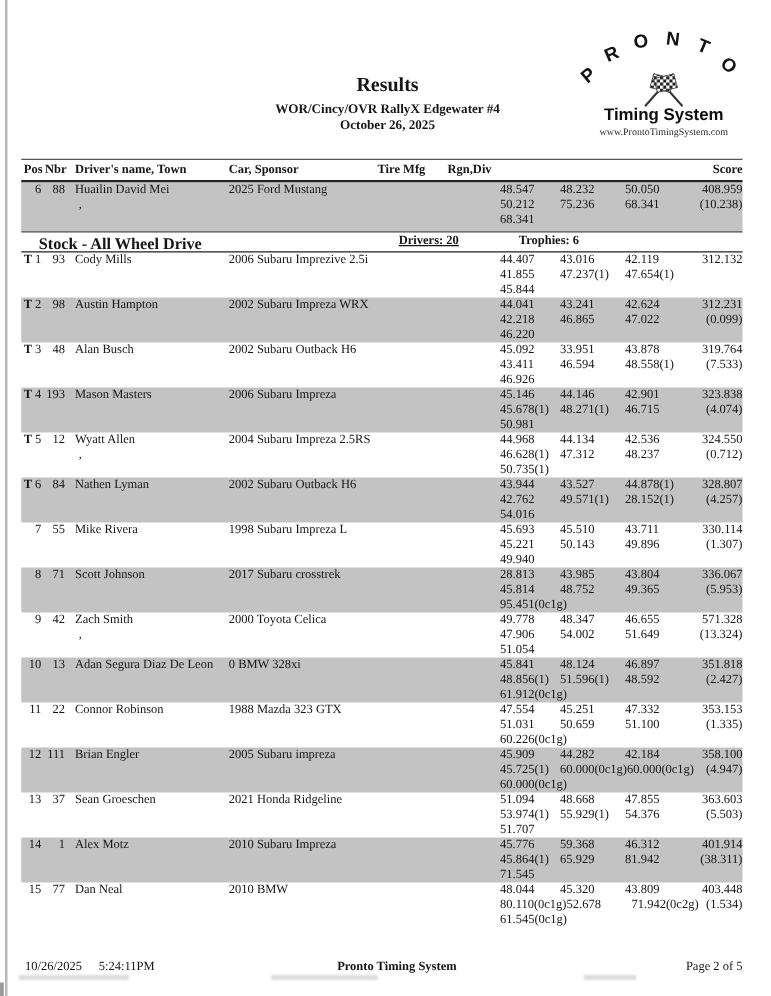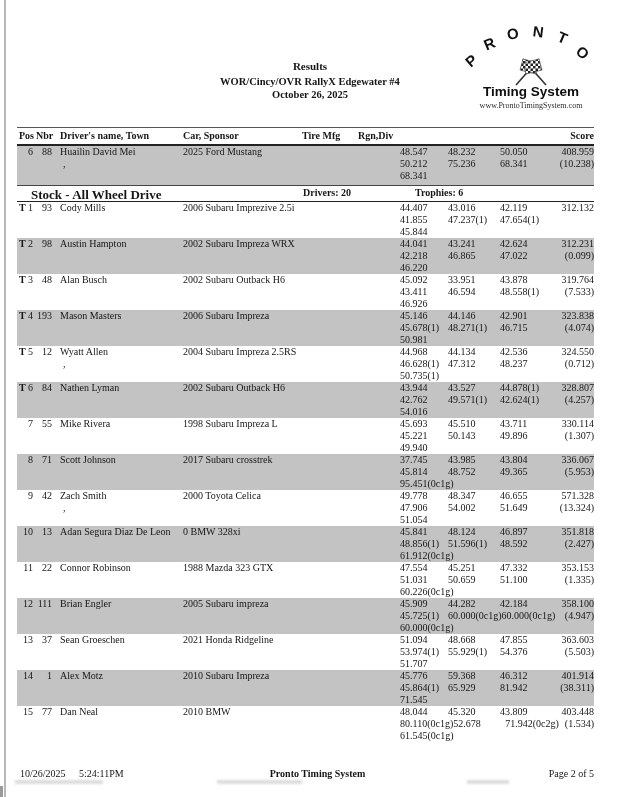--- a/index.html
+++ b/index.html
@@ -3,21 +3,21 @@
 <meta charset="utf-8">
 <style>
   html,body{margin:0;padding:0;background:#e8e8e8;}
   .page{position:relative;width:617px;height:797px;background:#ffffff;overflow:hidden;
         font-family:"Liberation Serif",serif;color:#161616;}
   .edge-line{position:absolute;left:4px;top:0;width:2px;height:797px;background:#b9b9b9;}
   .edge-corner{position:absolute;left:0;top:786px;width:3px;height:11px;background:#9b9b9b;}
 
   
   .title-block{position:absolute;left:17px;top:60px;width:586px;text-align:center;}
-  .doc-title{font-size:11px;font-weight:bold;margin-bottom:4px;}
+  .doc-title{font-size:16px;font-weight:bold;margin-bottom:4px;}
   .doc-subtitle{font-size:10.5px;font-weight:bold;margin-bottom:2px;}
   .doc-date{font-size:10.5px;font-weight:bold;}
 
   
   .logo{position:absolute;left:458px;top:20px;width:146px;height:96px;}
   .arc-letter{position:absolute;font-family:"Liberation Sans",sans-serif;
               font-weight:bold;font-size:15px;color:#111;}
   .L0{left:8px;top:32px;transform:rotate(-40deg);}
   .L1{left:26px;top:15px;transform:rotate(-23deg);}
   .L2{left:49px;top:5px;transform:rotate(-8deg);}
@@ -50,21 +50,21 @@
   .car{left:166px;}
   .times{position:absolute;left:383px;right:0;top:0;}
   .tline{display:flex;height:12px;white-space:nowrap;}
   .t1{flex:0 0 auto;min-width:48px;} .t2{flex:0 0 auto;min-width:52px;}
   .t3{flex:0 0 auto;min-width:46px;} .sc{flex:1 1 0;text-align:right;}
 
   .section-row{position:relative;height:15px;border-top:1px solid #444;border-bottom:1.5px solid #222;
                font-weight:bold;}
   .section-row span{position:absolute;top:1px;white-space:nowrap;}
   .sec-label{left:14px;font-size:13px;}
-  .sec-drivers{left:286px;font-size:10px;}
+  .sec-drivers{left:302px;font-size:10px;text-decoration:underline;}
   .sec-trophies{left:398px;font-size:10px;}
 
   
   .footer{position:absolute;left:17px;top:768px;width:577px;font-size:10px;}
   .f-date{position:absolute;left:3px;} .f-time{position:absolute;left:62px;}
   .f-center{position:absolute;left:12px;width:577px;text-align:center;font-weight:bold;}
   .f-page{position:absolute;right:0;padding-left:24px;}
 
   .bleed{position:absolute;height:4px;background:#dcdcdc;filter:blur(1px);}
   .b1{left:15px;top:780px;width:88px;}
@@ -307,21 +307,21 @@
     <div class="times">
       <div class="tline">
               <span class="t1">43.944</span>
               <span class="t2">43.527</span>
               <span class="t3">44.878(1)</span>
               <span class="sc">328.807</span>
             </div>
       <div class="tline">
               <span class="t1">42.762</span>
               <span class="t2">49.571(1)</span>
-              <span class="t3">42.624(1)</span>
+              <span class="t3">28.152(1)</span>
               <span class="sc">(4.257)</span>
             </div>
       <div class="tline">
               <span class="t1">54.016</span>
               <span class="t2"></span>
               <span class="t3"></span>
               <span class="sc"></span>
             </div>
     </div>
   </div>
@@ -355,21 +355,21 @@
   </div>
         <div class="row shaded">
     <span class="cell trophy"></span>
     <span class="cell pos">8</span>
     <span class="cell nbr">71</span>
     <span class="cell driver">Scott Johnson</span>
     <span class="cell town"></span>
     <span class="cell car">2017 Subaru crosstrek</span>
     <div class="times">
       <div class="tline">
-              <span class="t1">37.745</span>
+              <span class="t1">28.813</span>
               <span class="t2">43.985</span>
               <span class="t3">43.804</span>
               <span class="sc">336.067</span>
             </div>
       <div class="tline">
               <span class="t1">45.814</span>
               <span class="t2">48.752</span>
               <span class="t3">49.365</span>
               <span class="sc">(5.953)</span>
             </div>

